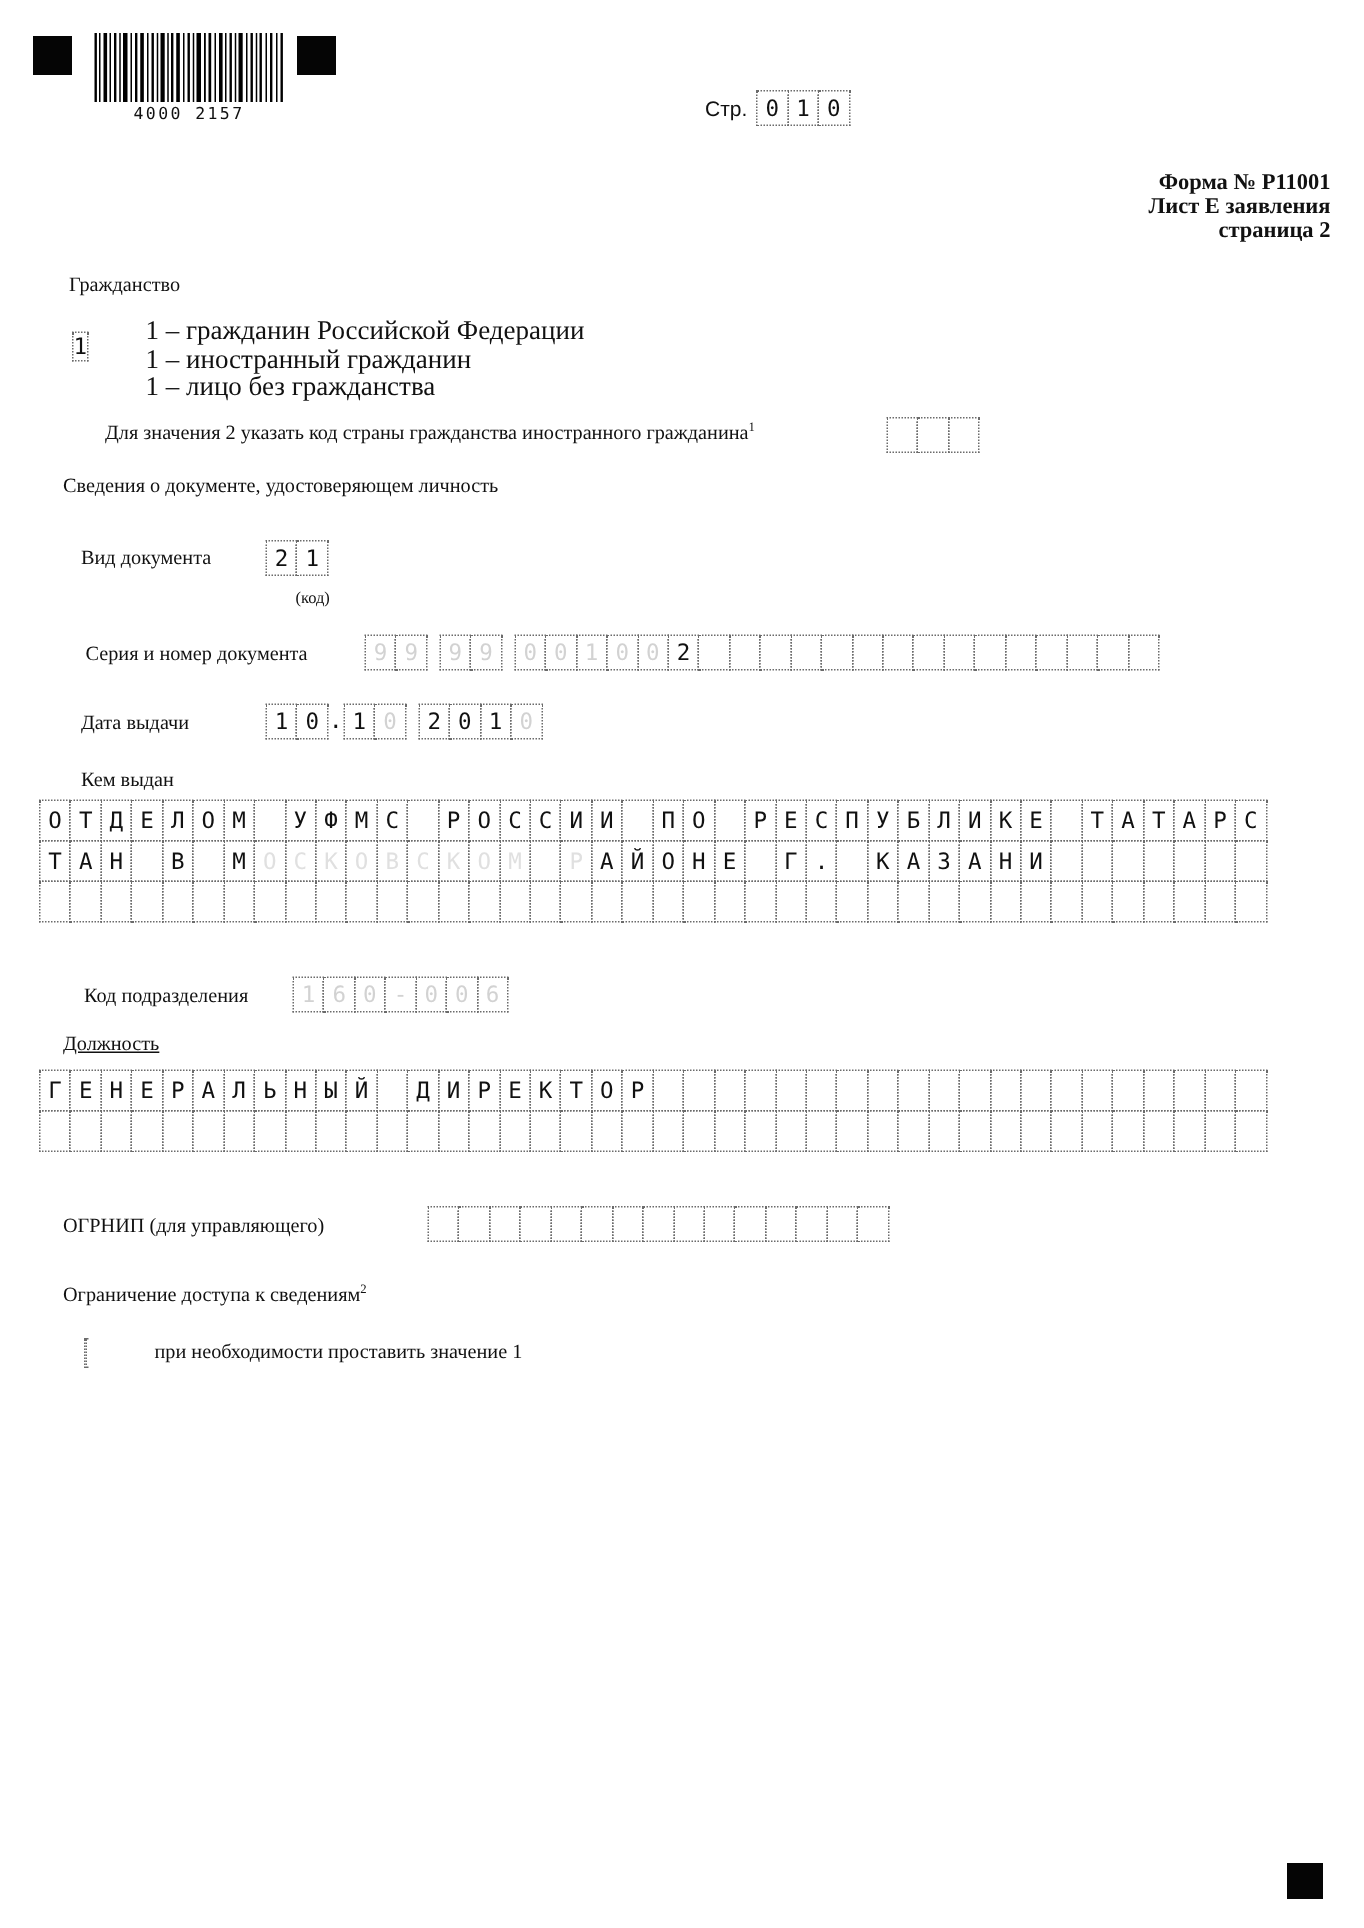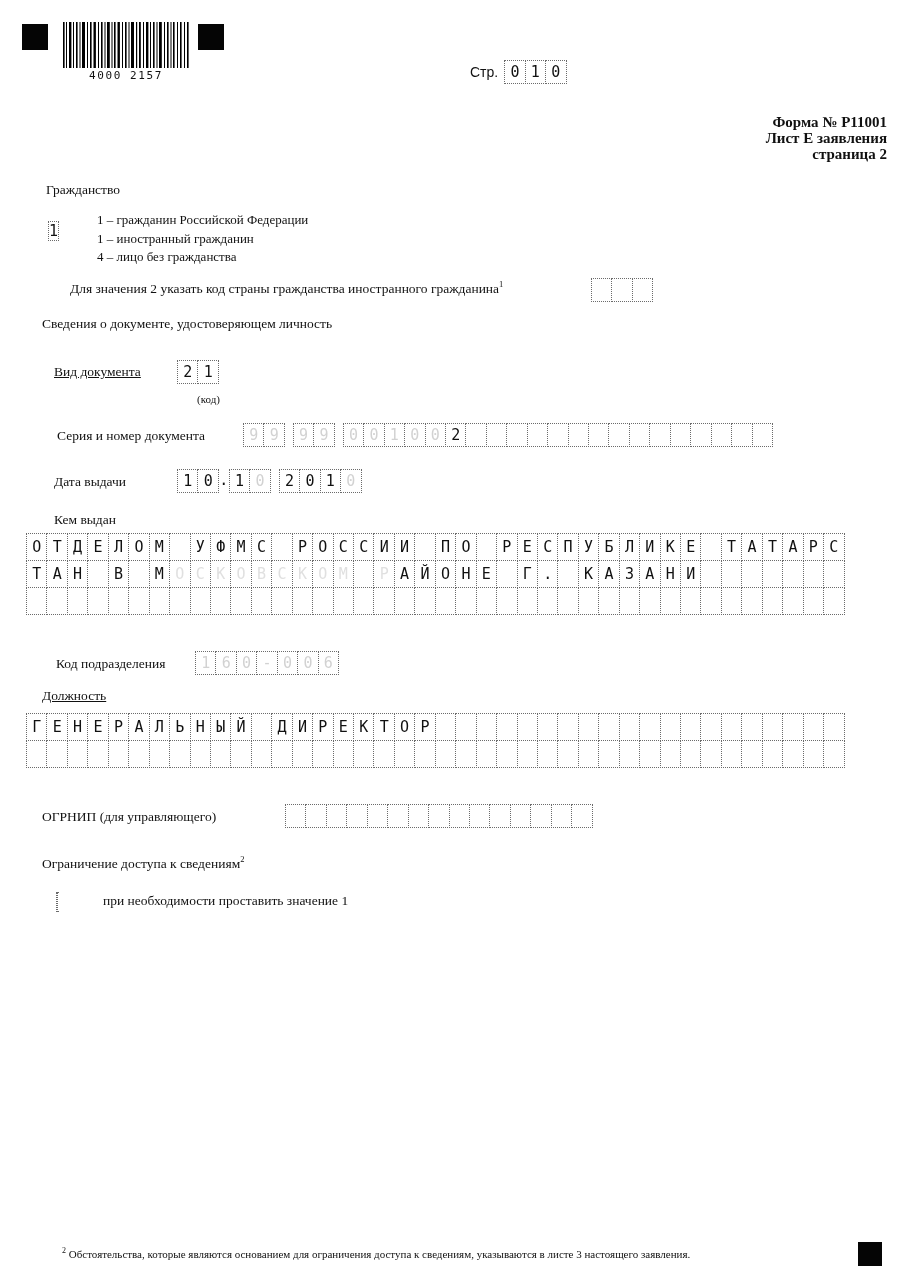--- a/index.html
+++ b/index.html
@@ -69,21 +69,21 @@
   .cell.sep   { border: none; width: 12px; font-size: 15px; line-height: 22px; }
 
   
   .lbl { font-size: 13.5px; }
   .small-lbl { font-size: 11px; margin-left: 11px; }
 
   
   .abs { position: absolute; }
 
   
-  .cit-list { font-size: 13px; line-height: 18.5px; }
+  .cit-list { font-size: 18px; line-height: 18.5px; }
 
   
   .grid-row { display: flex; }
   .gcell {
     width: 21.45px; height: 28px;
     border: 1px dotted #6b6b6b;
     margin-right: -1px; margin-bottom: -1px;
     font-family: "DejaVu Sans Mono", monospace;
     font-size: 15px;
     line-height: 26px;
@@ -172,35 +172,35 @@
 
 <div class="abs lbl" style="left:46px; top:182px;">Гражданство</div>
 
 <div class="abs" style="left:48px; top:219px;">
   <span class="cell" style="width:23px;height:26px;line-height:24px;">1</span>
 </div>
 
 <div class="abs cit-list" style="left:97px; top:211px;">
   <div>1 – гражданин Российской Федерации</div>
   <div>1 – иностранный гражданин</div>
-  <div>4 – лицо без гражданства</div>
+  <div>1 – лицо без гражданства</div>
 </div>
 
 <div class="abs lbl" style="left:70px; top:279px;">
   <span>Для значения 2 указать код страны гражданства иностранного гражданина</span><sup class="note">1</sup>
 </div>
 <div class="abs cells" style="left:591px; top:278px;">
   <span class="cell"></span>
   <span class="cell"></span>
   <span class="cell"></span>
 </div>
 
 <div class="abs lbl" style="left:42px; top:316px;">Сведения о документе, удостоверяющем личность</div>
 
-<div class="abs lbl" style="left:54px; top:364px;text-decoration:underline;">Вид документа</div>
+<div class="abs lbl" style="left:54px; top:364px;">Вид документа</div>
 <div class="abs cells" style="left:177px; top:360px;">
   <span class="cell">2</span>
   <span class="cell">1</span>
 </div>
 <div class="abs small-lbl" style="left:186px; top:393px;">(код)</div>
 
 <div class="abs lbl" style="left:57px; top:428px;">Серия и номер документа</div>
 <div class="abs cells" id="series-cells" style="left:243px; top:423px;">
     <span class="cell faint">9</span>
     <span class="cell faint">9</span>
@@ -495,17 +495,13 @@
 
 <div class="abs lbl" style="left:42px; top:854px;">
   <span>Ограничение доступа к сведениям</span><sup class="note">2</sup>
 </div>
 <div class="abs" style="left:56px; top:890px;">
   <span class="cell" style="width:23px;height:26px;line-height:24px;"></span>
 </div>
 <div class="abs lbl" style="left:103px; top:893px;">при необходимости проставить значение 1</div>
 
 <div class="footnotes">
-  <div>
-    <span class="fn-sup">2</span>
-    <span>Обстоятельства, которые являются основанием для ограничения доступа к сведениям, указываются в листе 3 настоящего заявления.</span>
-  </div>
 </div>
 
 </body></html>

